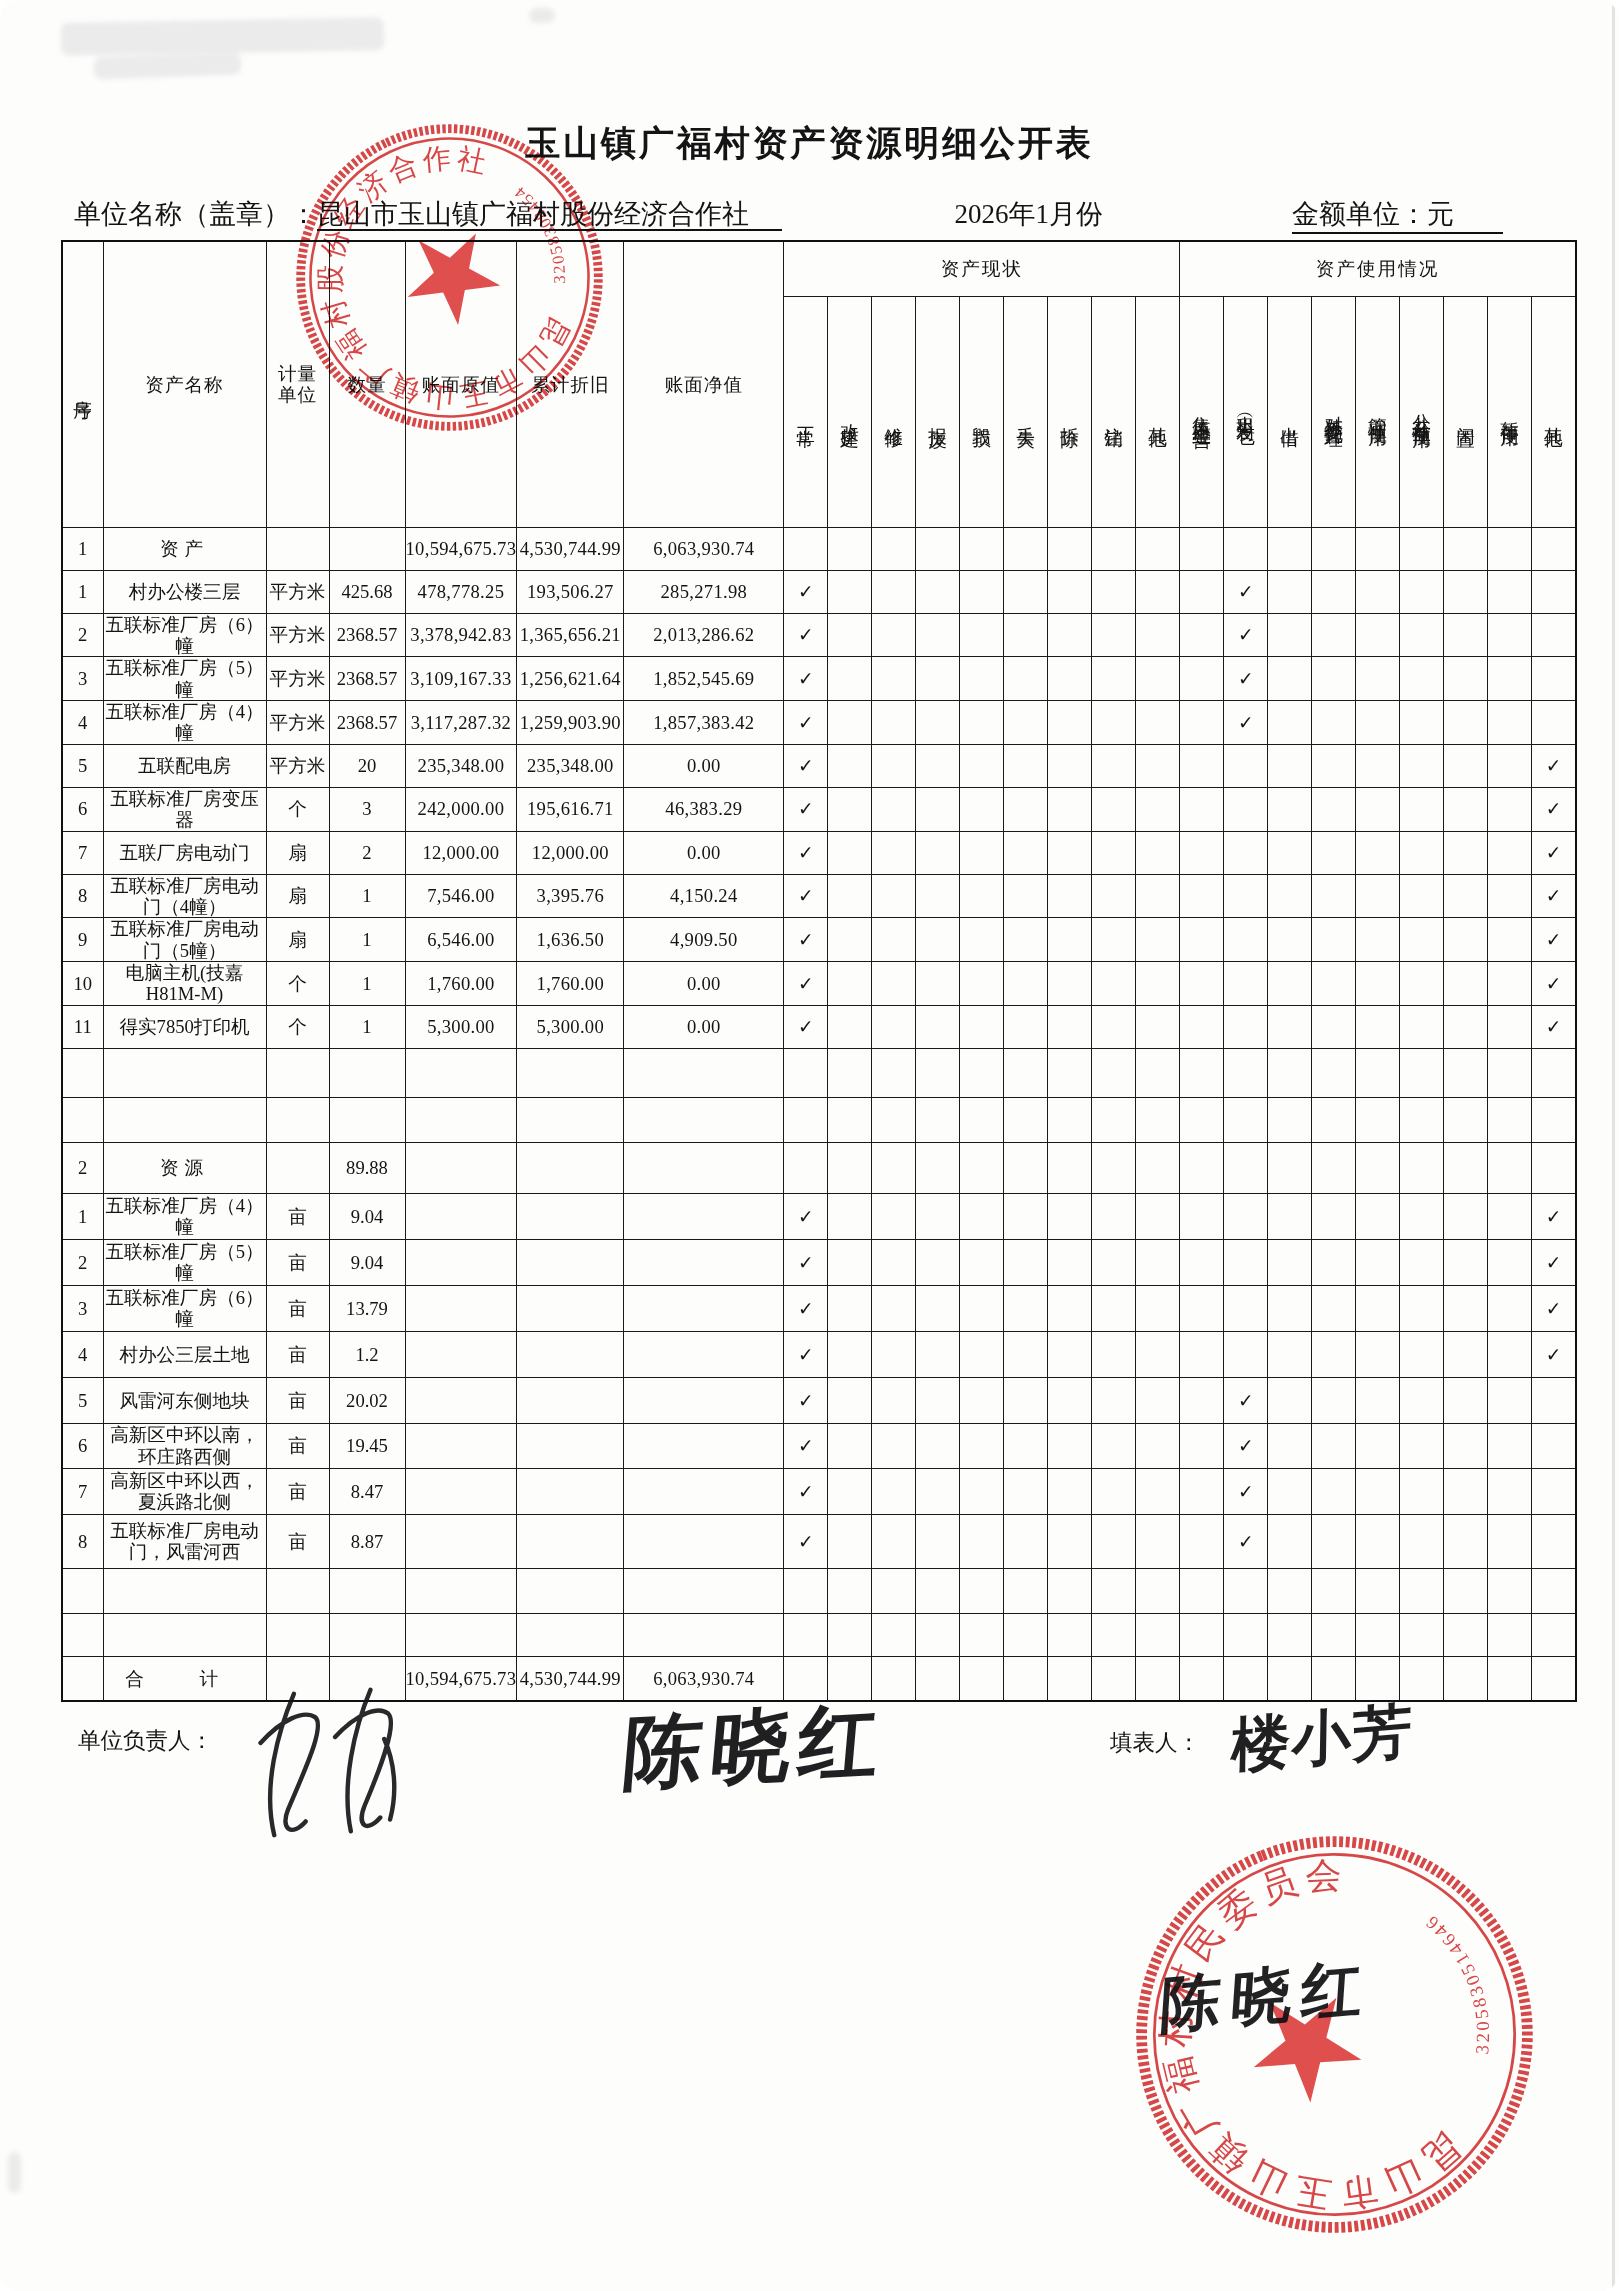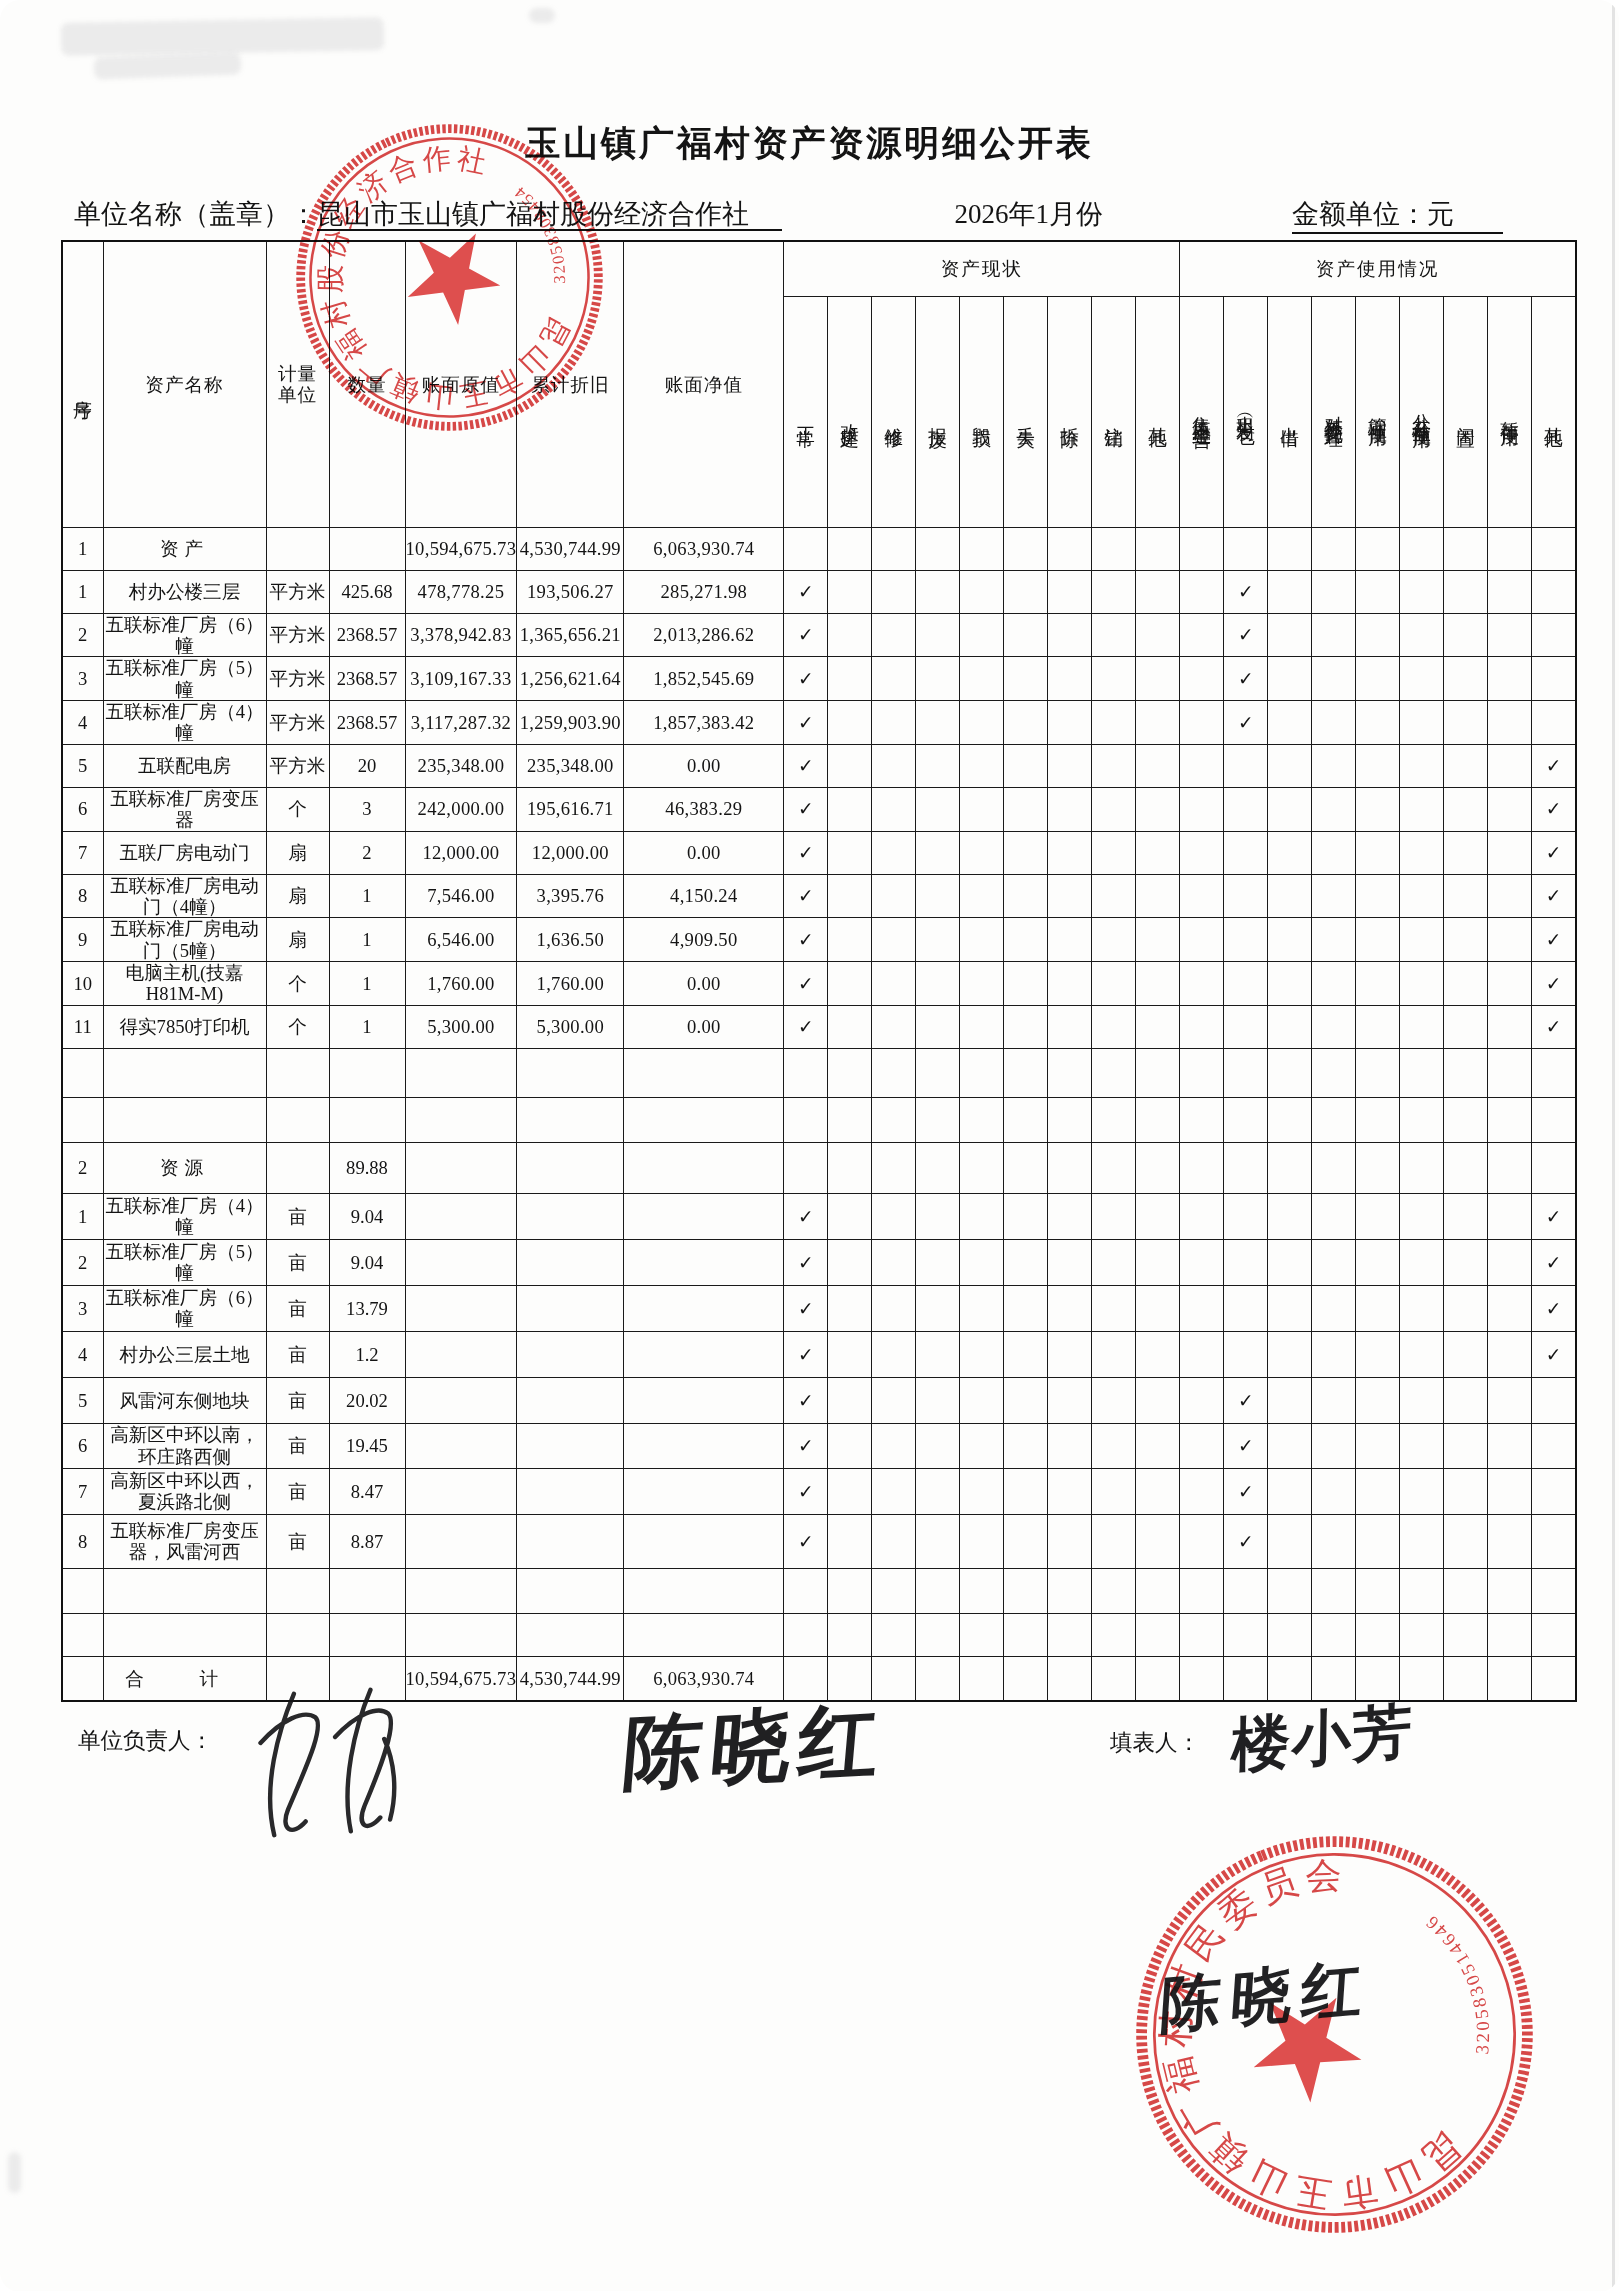--- a/index.html
+++ b/index.html
@@ -744,21 +744,21 @@
             <td class="check"></td>
             <td class="check"></td>
             <td class="check"></td>
             <td class="check"></td>
             <td class="check"></td>
             <td class="check"></td>
             <td class="check"></td>
           </tr>
           <tr style="height: 54px;">
             <td class="seq">8</td>
-            <td class="aname">五联标准厂房变压器，风雷河西</td>
+            <td class="aname">五联标准厂房电动门，风雷河西</td>
             <td>亩</td>
             <td class="qty">8.87</td>
             <td class="money"></td>
             <td class="money"></td>
             <td class="money"></td>
             <td class="check">✓</td>
             <td class="check"></td>
             <td class="check"></td>
             <td class="check"></td>
             <td class="check"></td>

